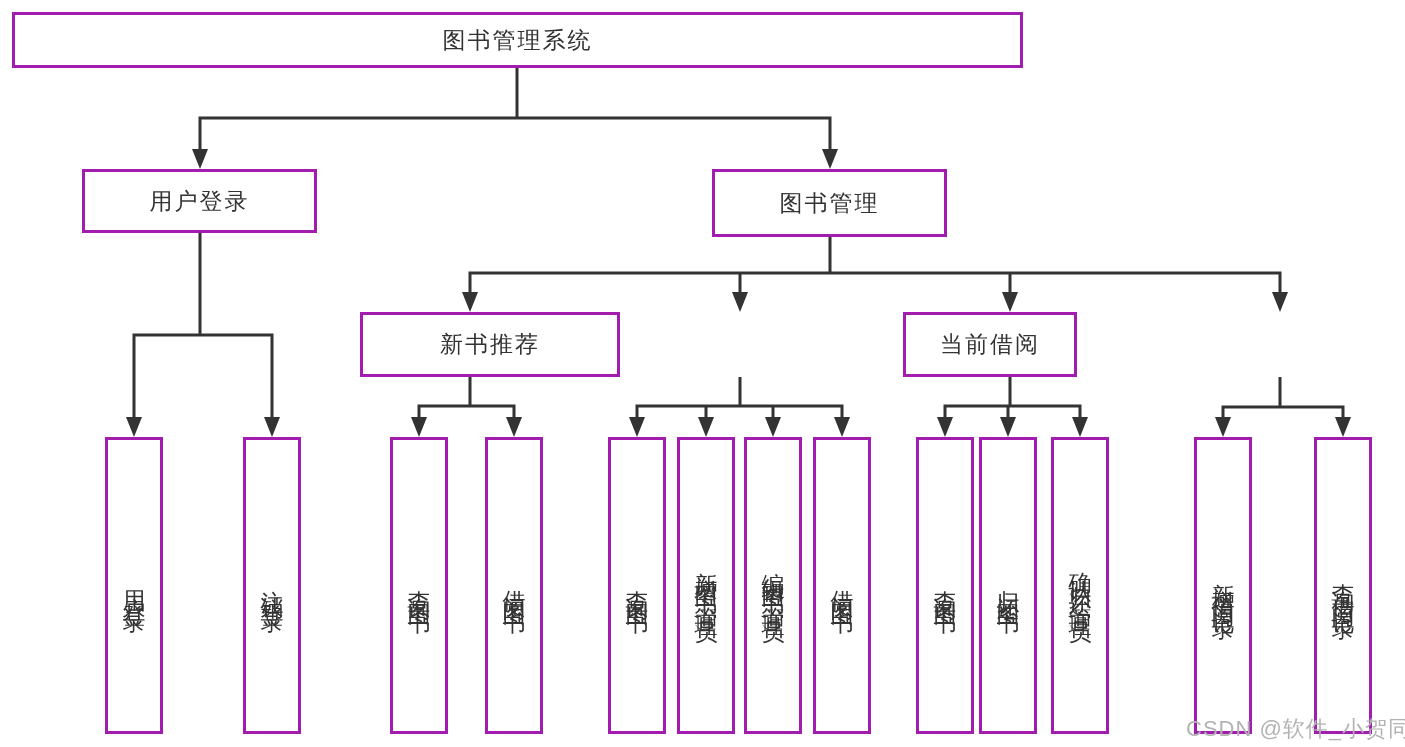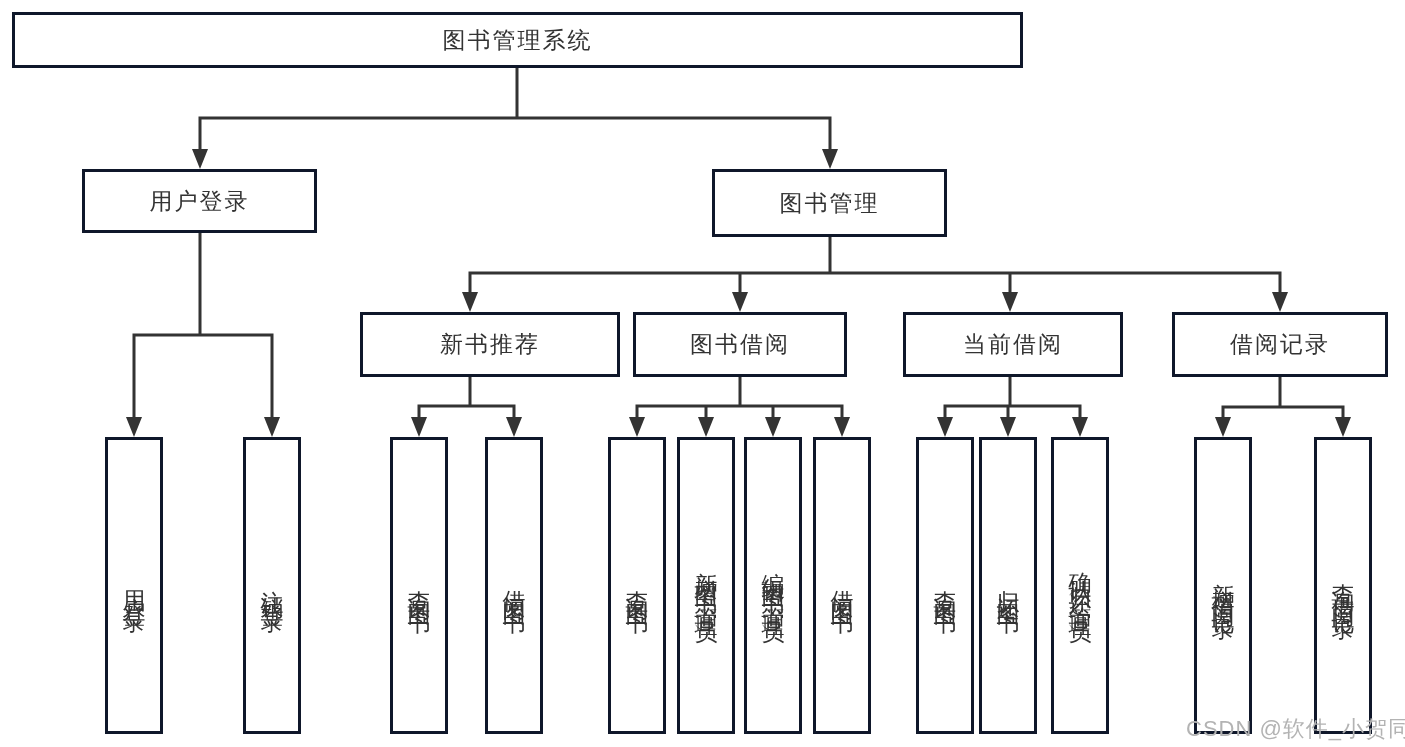--- a/index.html
+++ b/index.html
@@ -13,21 +13,21 @@
   }
   #connectors {
     position: absolute;
     left: 0; top: 0;
     width: 1405px; height: 747px;
     z-index: 1;
   }
   .node {
     position: absolute;
     box-sizing: border-box;
-    border: 3px solid #0f172a;
+    border: 3px solid #a21caf;
     background: #ffffff;
     display: flex;
     align-items: center;
     justify-content: center;
     z-index: 2;
     color: #333333;
   }
   .hnode { font-size: 23px; letter-spacing: 2px; }
   .leaf { width: 58px; top: 437px; height: 297px; }
   .leaf .vtext {
@@ -96,28 +96,22 @@
   <div class="node hnode" style="left:82px; top:169px; width:235px; height:64px;">
     <span>用户登录</span>
   </div>
   <div class="node hnode" style="left:712px; top:169px; width:235px; height:68px;">
     <span>图书管理</span>
   </div>
 
   <div class="node hnode" style="left:360px; top:312px; width:260px; height:65px;">
     <span>新书推荐</span>
   </div>
-  <div class="node hnode" style="left:633px; top:312px; width:214px; height:65px;">
-    <span>图书借阅</span>
-  </div>
-  <div class="node hnode" style="left:903px; top:312px; width:220px; height:65px;">
+  <div class="node hnode" style="left:903px; top:312px; width:174px; height:65px;">
     <span>当前借阅</span>
-  </div>
-  <div class="node hnode" style="left:1172px; top:312px; width:216px; height:65px;">
-    <span>借阅记录</span>
   </div>
 
   <div class="node leaf" style="left:105px;">
     <span class="vtext">用户登录</span>
   </div>
   <div class="node leaf" style="left:243px;">
     <span class="vtext">注销登录</span>
   </div>
   <div class="node leaf" style="left:390px;">
     <span class="vtext">查询图书</span>

